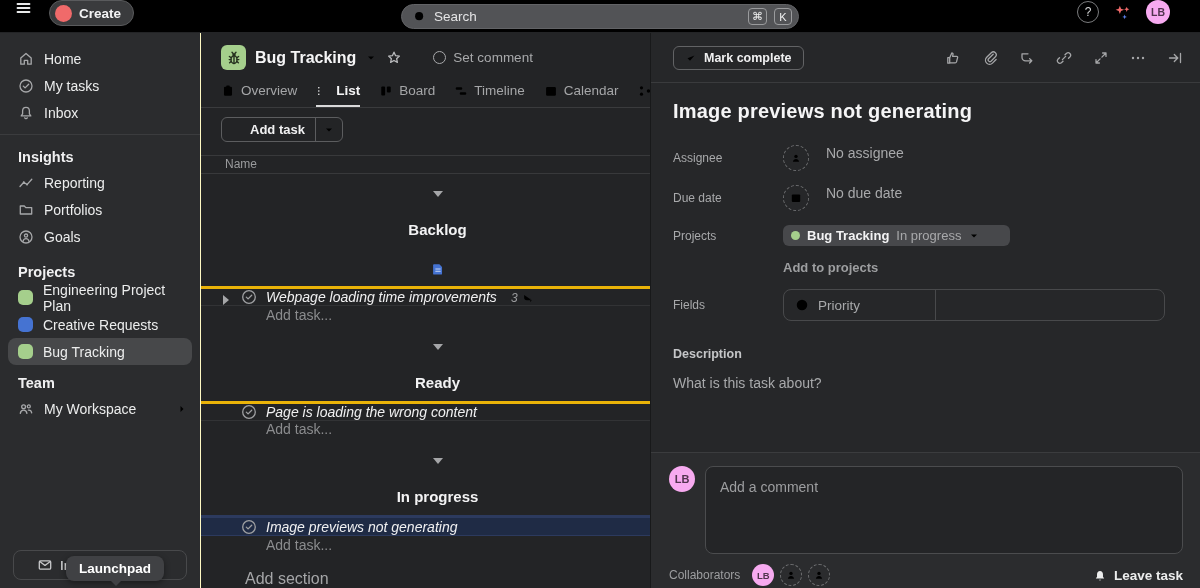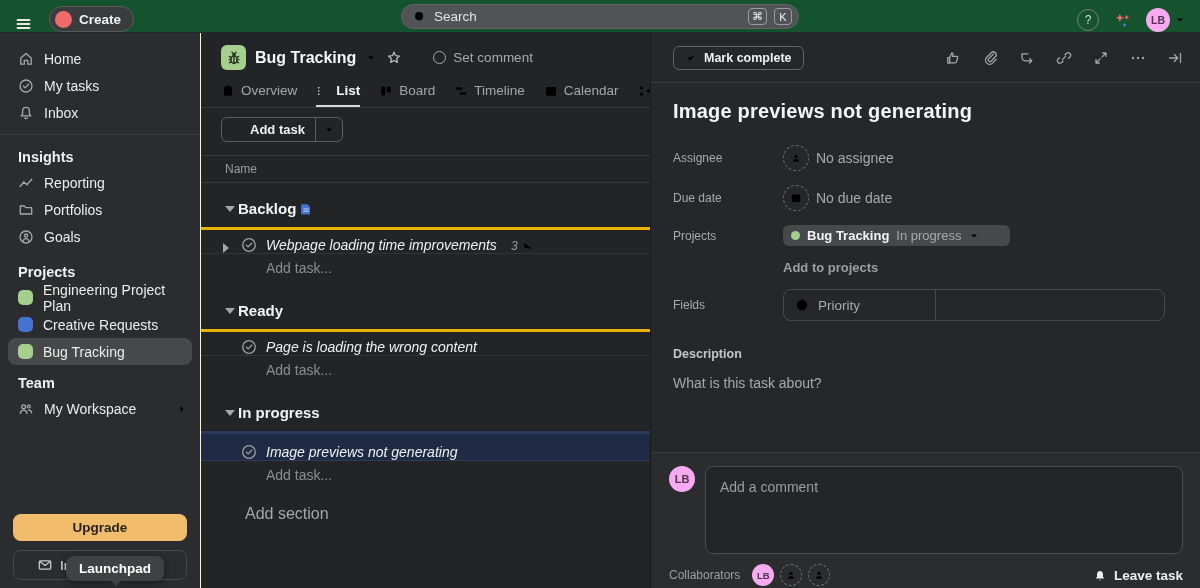--- a/index.html
+++ b/index.html
@@ -4,21 +4,21 @@
 <style>
   * { margin:0; padding:0; box-sizing:border-box; }
   html,body { width:1200px; height:588px; overflow:hidden; }
   body { font-family:"Liberation Sans", sans-serif; background:#1e1f21; color:#eceded; font-size:14px; }
   svg { display:block; }
   .ic { width:16px; height:16px; stroke:currentColor; fill:none; stroke-width:1.3; stroke-linecap:round; stroke-linejoin:round; flex:none; }
   .ic14 { width:14px; height:14px; }
   .ic12 { width:12px; height:12px; }
 
   
-  .topbar { height:33px; background:#14532d; display:flex; align-items:flex-end; padding:0 14px; position:relative; border-bottom:1px solid #232426; }
+  .topbar { height:33px; background:#000000; display:flex; align-items:flex-start; padding:0 14px; position:relative; border-bottom:1px solid #232426; }
   .hamburger { color:#e8e9ea; margin-right:16px; cursor:pointer; }
   .create-btn { display:inline-flex; align-items:center; gap:7px; height:26px; padding:0 12px 0 5px; border:1px solid #5a5b5d; border-radius:14px; background:#3a3b3d; color:#f3f3f4; font-size:13.5px; font-weight:600; cursor:pointer; }
   .create-plus { width:17px; height:17px; border-radius:50%; display:flex; align-items:center; justify-content:center; color:#fff; }
   .search-bar { position:absolute; left:50%; top:4px; transform:translateX(-50%); width:398px; height:25px; background:#525356; border:1px solid #626366; border-radius:13px; display:flex; align-items:center; gap:7px; padding:0 6px 0 11px; color:#e9e9ea; }
   .search-bar input { flex:1; background:transparent; border:none; outline:none; color:#f0f0f1; font-size:13.5px; font-family:inherit; }
   .search-bar input::placeholder { color:#e4e4e5; }
   .kbd { min-width:18px; height:17px; padding:0 3px; border:1px solid #9a9b9d; border-radius:4px; font-size:11px; display:flex; align-items:center; justify-content:center; color:#f0f0f1; }
   .top-right { margin-left:auto; display:flex; align-items:center; gap:14px; }
   .help-circle { width:22px; height:22px; border:1px solid #7a7b7d; border-radius:50%; display:flex; align-items:center; justify-content:center; font-size:12px; color:#d6d7d8; cursor:pointer; }
   .avatar { border-radius:50%; display:flex; align-items:center; justify-content:center; color:#51344e; font-weight:700; }
@@ -58,42 +58,42 @@
   .tabs { display:flex; gap:19px; margin-top:13px; }
   .tab { display:flex; align-items:center; gap:6px; font-size:13.5px; color:#a5a6a8; padding-bottom:7px; border-bottom:2px solid transparent; cursor:pointer;justify-content:center; }
   .tab.active { color:#f5f5f6; font-weight:600; border-bottom-color:#d9d9da; }
   .list-toolbar { border-top:1px solid #3a3b3d; padding:9px 20px; }
   .addtask-btn { display:inline-flex; align-items:stretch; border:1px solid #5c5d5f; border-radius:6px; overflow:hidden; background:transparent; color:#f0f0f1; cursor:pointer; }
   .addtask-main { display:flex; align-items:center; gap:6px; padding:4px 10px; font-size:13px; font-weight:600; }
   .addtask-caret { display:flex; align-items:center; padding:0 7px; border-left:1px solid #5c5d5f; color:#c9cacc; }
   .name-row { border-top:1px solid #38393b; border-bottom:1px solid #38393b; height:28px; display:flex; align-items:center; padding-left:24px; color:#9a9b9d; font-size:12px; margin-top:4px; }
   .tri-down { width:0; height:0; border-left:5px solid transparent; border-right:5px solid transparent; border-top:6px solid #a5a6a8; }
   .tri-right { width:0; height:0; border-top:5px solid transparent; border-bottom:5px solid transparent; border-left:6px solid #a5a6a8; }
-  .section-header { display:flex; align-items:center; gap:3px; padding:17px 0 10px 24px; }
+  .section-header { display:flex; align-items:center; gap:24px; padding:17px 0 10px 24px;flex-direction:column; }
   .section-name { font-size:15px; font-weight:700; color:#f3f3f4; }
   .task-row { height:27px; display:flex; align-items:flex-end; border-top:3px solid #eab308; border-bottom:1px solid #323335; padding-left:22px; cursor:pointer;font-style:italic; }
   .task-row.selected { background:#1f2b45; border-color:#2c3a5e; height:30px; }
   .caret-slot { width:18px; display:flex; justify-content:flex-start; }
   .check-circle { width:16px; height:16px; color:#9fa0a2; margin-right:9px; }
   .task-title { font-size:14px; color:#f0f0f1; }
   .task-meta { display:flex; align-items:center; gap:4px; margin-left:14px; color:#9a9b9d; font-size:12px; }
   .addtask-row { height:28px; display:flex; align-items:center; padding-left:65px; color:#8b8c8e; font-size:14px; cursor:text; }
   .add-section { display:flex; align-items:center; gap:9px; padding:16px 0 0 21px; color:#a5a6a8; font-size:16px; cursor:pointer; }
 
   
   .detail-pane { flex:1; background:#262729; border-left:1px solid #18191a; display:flex; flex-direction:column; }
   .detail-header { height:50px; flex:none; display:flex; align-items:center; padding:0 22px; border-bottom:1px solid #3a3b3d; }
   .markcomplete-btn { display:flex; align-items:center; gap:7px; border:1px solid #626365; background:transparent; border-radius:6px; padding:4px 11px; font-size:12.5px; font-weight:600; color:#f0f0f1; font-family:inherit; cursor:pointer; }
   .detail-icons { margin-left:auto; display:flex; align-items:center; gap:21px; color:#a5a6a8; }
   .detail-icons .ic { cursor:pointer; }
   .detail-body { flex:1; padding:17px 40px 0 22px; overflow:hidden; }
   .task-heading { font-size:20px; font-weight:700; color:#f5f5f6; letter-spacing:.2px; }
   .field-grid { display:grid; grid-template-columns:110px 1fr; row-gap:14px; margin-top:22px; align-items:center; }
   .field-label { font-size:12px; color:#a8a9ab; align-self:center; }
-  .field-value { display:flex; align-items:center; gap:7px; color:#a8a9ab; font-size:14px; }
+  .field-value { display:flex; gap:17px; color:#a8a9ab; font-size:14px; }
   .dashed-av { width:26px; height:26px; border:1px dashed #6d6e70; border-radius:50%; display:flex; align-items:center; justify-content:center; color:#9a9b9d; flex:none; }
   .proj-chip { display:inline-flex; align-items:center; gap:7px; background:#47484b; border-radius:6px; padding:3px 8px; font-size:13px; cursor:pointer; }
   .chip-dot { width:9px; height:9px; border-radius:50%; }
   .chip-name { color:#f3f3f4; font-weight:600; }
   .chip-status { color:#a8a9ab; }
   .chip-x { color:#b3b4b6; margin-left:3px; }
   .add-to-proj { margin-top:2px; color:#9d9e a0; color:#9d9ea0; font-size:13px; font-weight:600; cursor:pointer; }
   .fields-table { display:flex; width:382px; height:32px; border:1px solid #48494b; border-radius:8px; overflow:hidden; align-items:stretch; }
   .fields-cell-l { width:152px; display:flex; align-items:center; gap:9px; padding:0 11px; color:#a8a9ab; font-size:13.5px; border-right:1px solid #48494b; }
   .fields-cell-r { flex:1; display:flex; align-items:center; padding:0 8px; }
@@ -243,21 +243,20 @@
           <circle cx="10.8" cy="5.4" r="1.5"></circle>
           <path d="M10.4 9.1c1.8-.2 3 .9 3.3 2.8"></path>
         </svg>
       <span>My Workspace</span>
       <svg class="ic12 chev" viewBox="0 0 12 12" style="margin-left:auto">
           <path d="M4.5 3 7.5 6 4.5 9"></path>
         </svg>
     </div>
 
     <div class="side-bottom">
-      <button class="upgrade-btn" style="background: rgb(241, 189, 108);">Upgrade</button>
       <div class="invite-btn">
         <svg class="ic" viewBox="0 0 16 16">
             <rect x="2.3" y="3.8" width="11.4" height="8.4" rx="1.2"></rect>
             <path d="M2.8 4.4 8 8.4l5.2-4"></path>
           </svg>
         <span>Invite teammates</span>
         <div class="tooltip">Launchpad</div>
       </div>
     </div>
   </div>

